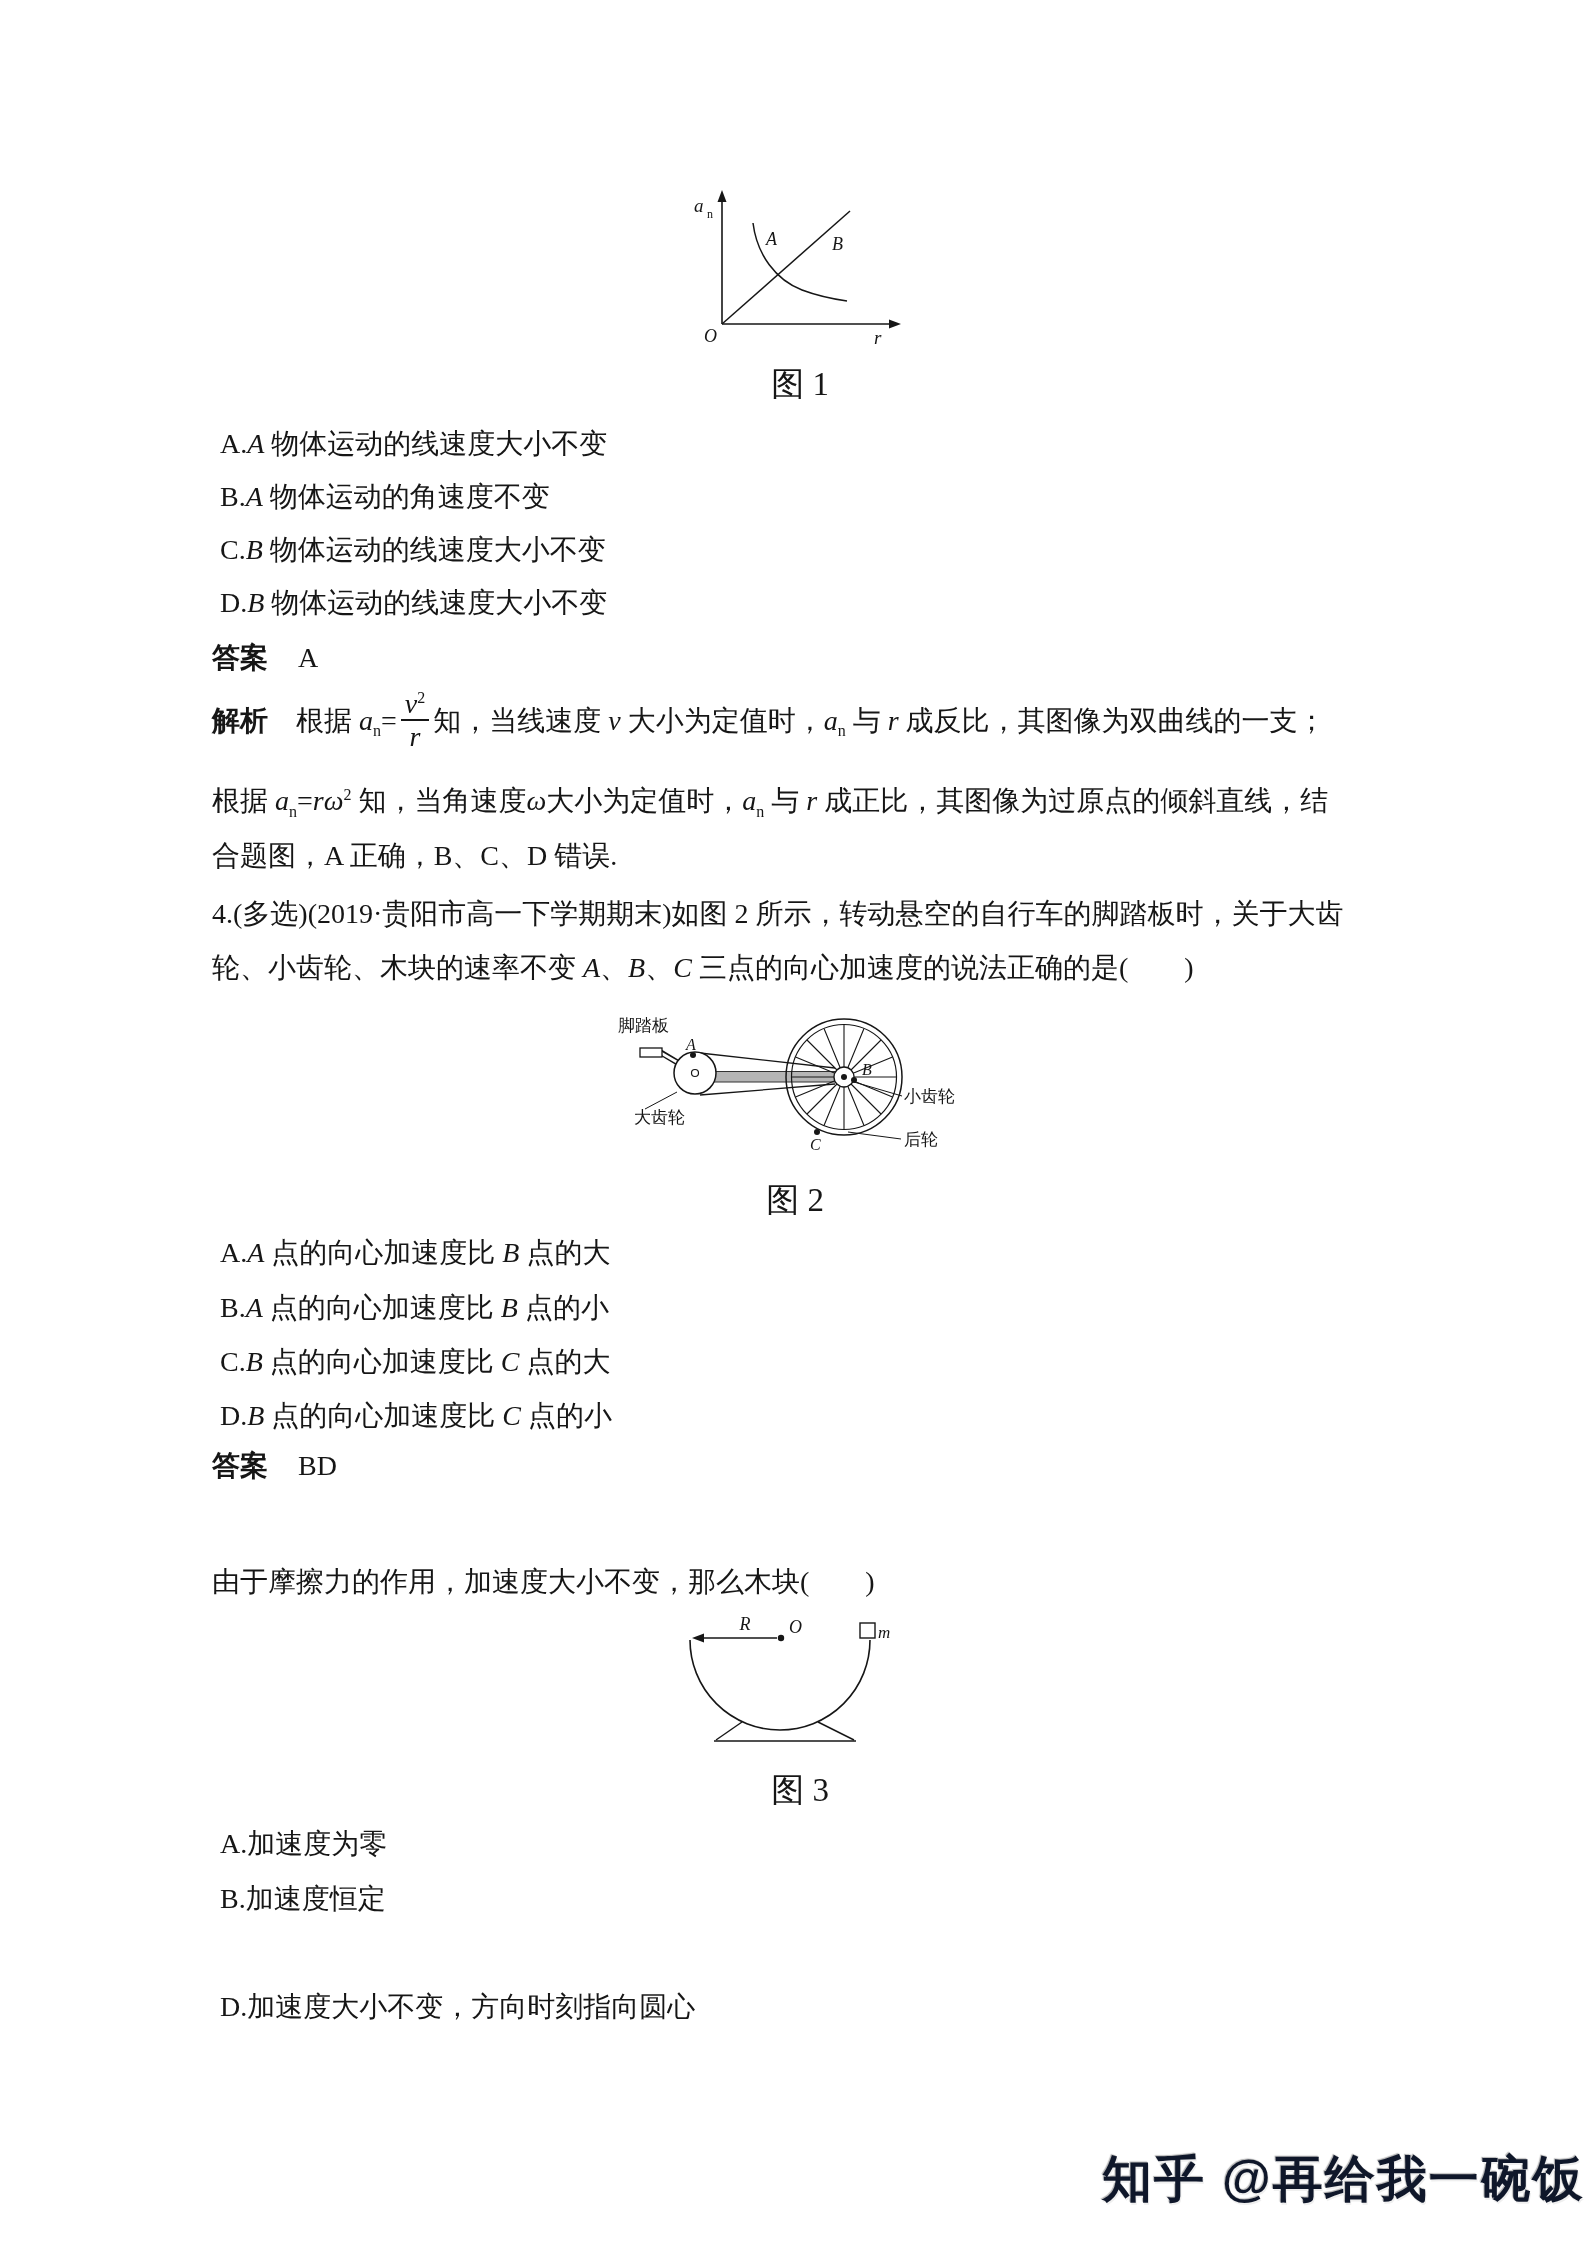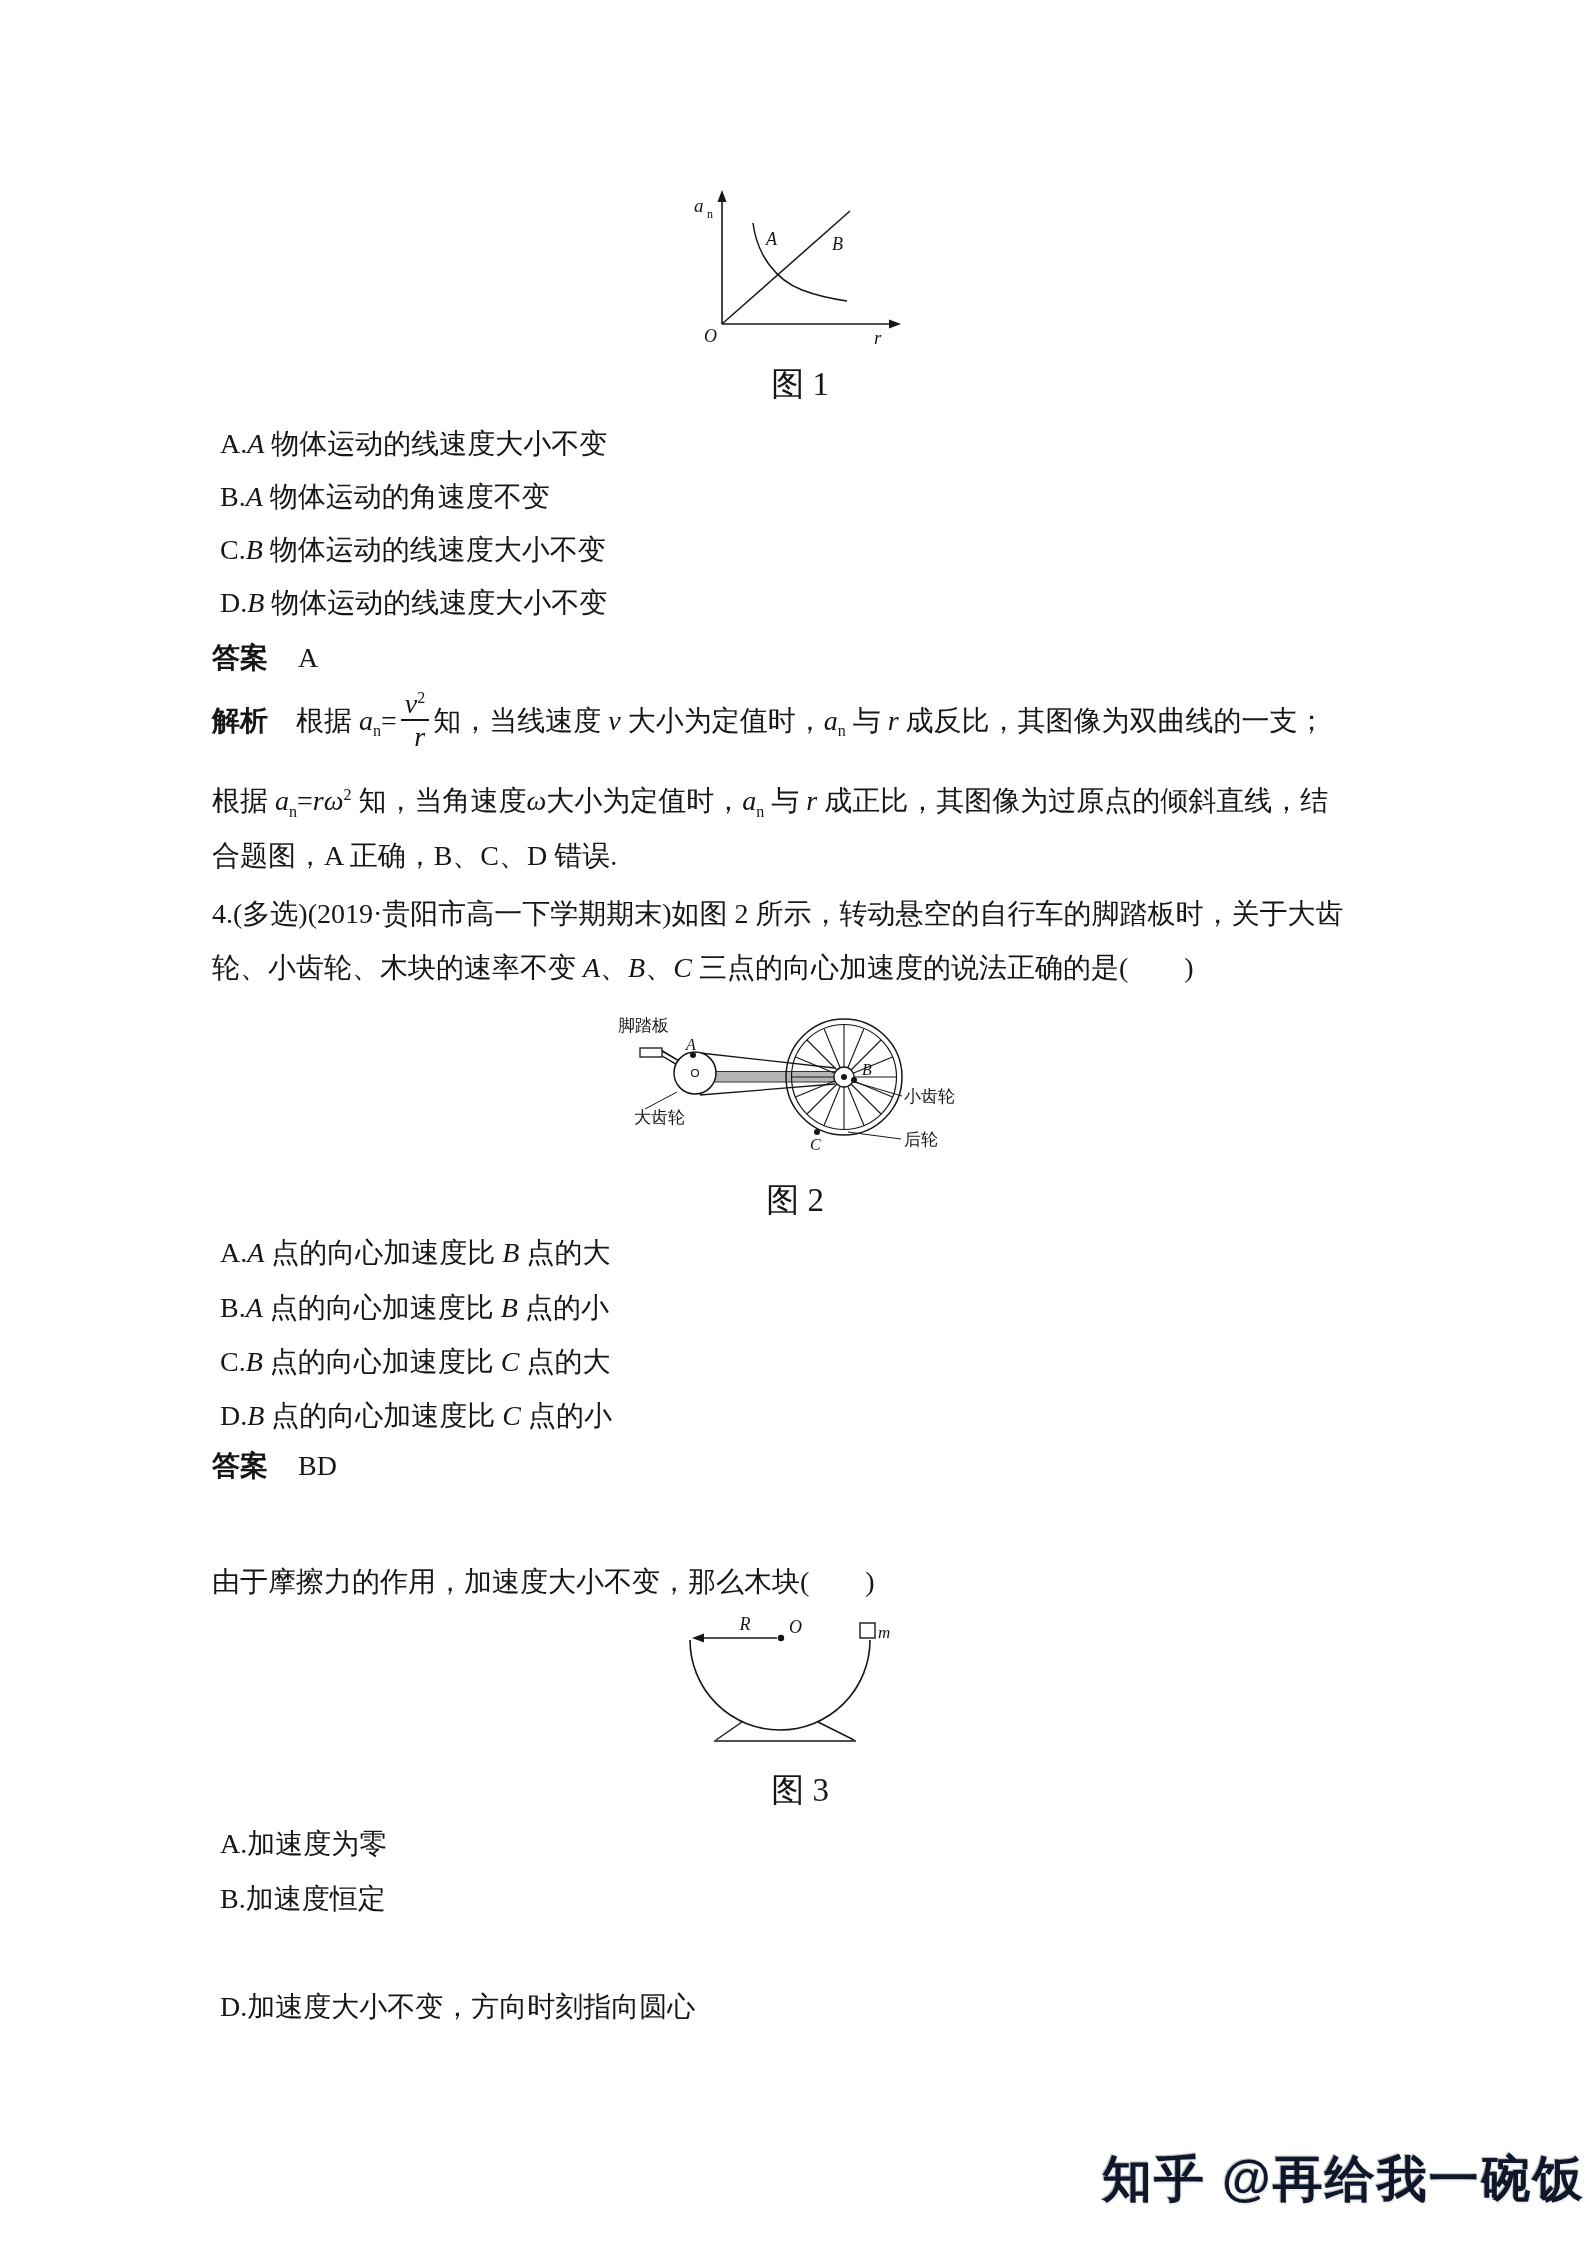--- a/index.html
+++ b/index.html
@@ -6,21 +6,21 @@
   .page{
     position:relative;width:1587px;height:2245px;background:#ffffff;
     font-family:"Liberation Serif","DejaVu Serif",serif;color:#161616;overflow:hidden;
   }
   .line{position:absolute;white-space:nowrap;font-size:28px;line-height:1.25;}
   .blabel{font-family:"Liberation Sans","DejaVu Sans",sans-serif;font-weight:700;}
   .ansval{margin-left:30px;}
   .it{font-style:italic;}
   .line sub{font-size:16px;line-height:0;}
   .line sup{font-size:16px;line-height:0;}
-  .frac{display:inline-block;vertical-align:middle;text-align:right;margin:0 4px;transform:translateY(-3px);}
+  .frac{display:inline-block;vertical-align:middle;text-align:center;margin:0 4px;transform:translateY(-3px);}
   .frac .fn{display:block;padding:0 4px 1px;border-bottom:2px solid #161616;line-height:1.05;}
   .frac .fd{display:block;padding:1px 4px 0;line-height:1.05;}
   .caption{position:absolute;font-size:33px;width:200px;text-align:center;}
   .fig{position:absolute;}
   .fig text{font-family:"Liberation Serif","DejaVu Serif",serif;fill:#161616;}
   .wm{
     position:absolute;left:1102px;top:2146px;font-size:50px;font-weight:700;letter-spacing:2px;
     font-family:"Liberation Sans","DejaVu Sans",sans-serif;color:#0f172a;
     text-shadow:1px 2px 0 #efefef,-1px -1px 1px #b3b3b3;white-space:nowrap;
   }

